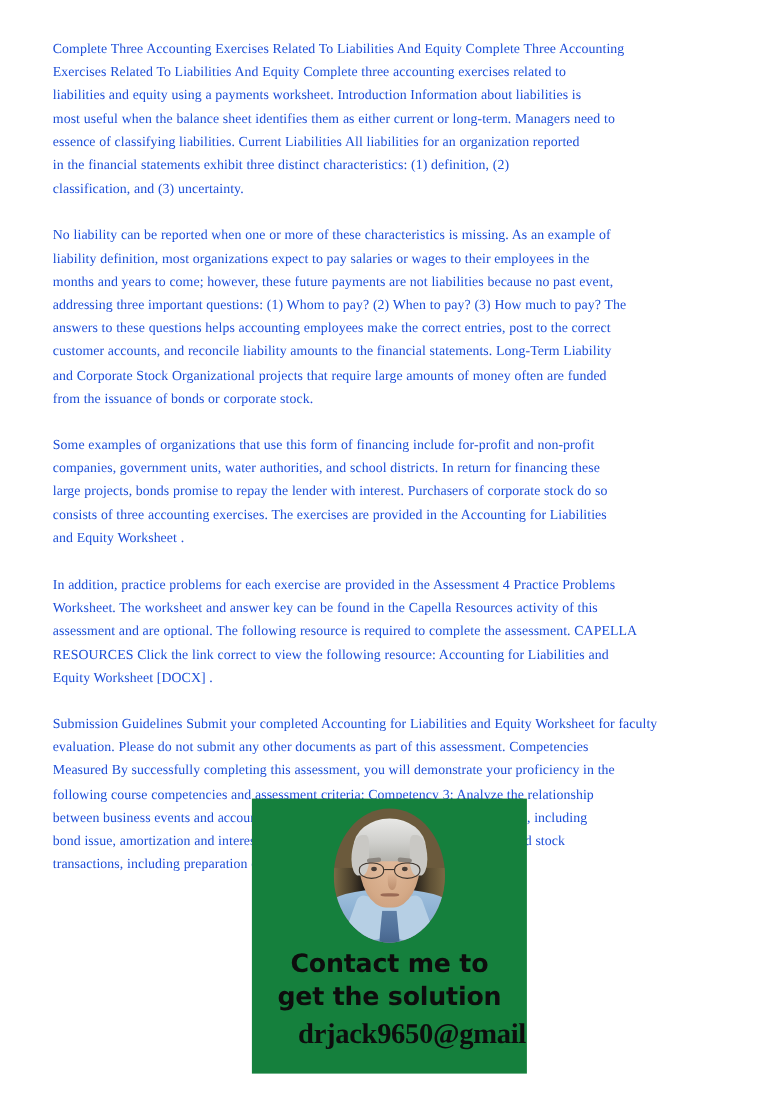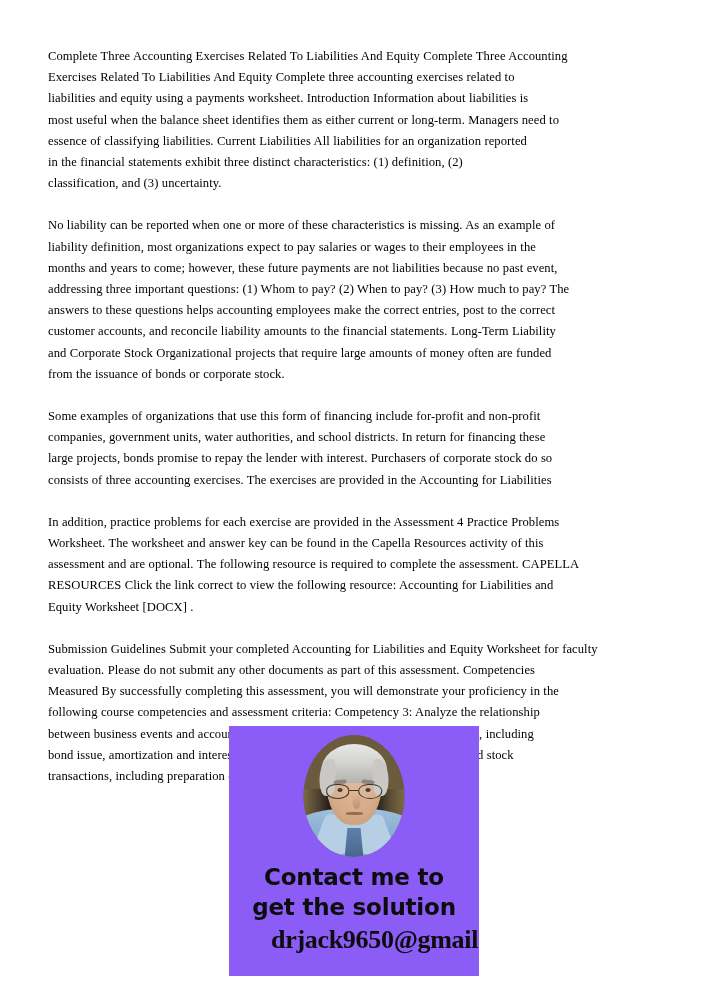--- a/index.html
+++ b/index.html
@@ -27,26 +27,26 @@
   }
 
   #doc-body {
     position: absolute;
     left: 48px;
     top: 30px;
     width: 600px;
   }
 
   .doc-paragraph {
-    margin: 16px 0 21px 0;
+    margin: 4px 0 21px 0;
     padding: 0;
     font-size: 12.6px;
     line-height: 21.2px;
     text-align: left;
-    color: #000000;
+    color: #1d4ed8;
     letter-spacing: 0.005em;
     word-spacing: 0.01em;
   }
 
   .doc-paragraph .doc-line {
     display: block;
     white-space: pre;
   }
 
   
@@ -235,20 +235,21 @@
       <span class="doc-line">customer accounts, and reconcile liability amounts to the financial statements. Long-Term Liability</span>
       <span class="doc-line">and Corporate Stock Organizational projects that require large amounts of money often are funded</span>
       <span class="doc-line">from the issuance of bonds or corporate stock.</span>
     </p>
 
     <p class="doc-paragraph">
       <span class="doc-line">Some examples of organizations that use this form of financing include for-profit and non-profit</span>
       <span class="doc-line">companies, government units, water authorities, and school districts. In return for financing these</span>
       <span class="doc-line">large projects, bonds promise to repay the lender with interest. Purchasers of corporate stock do so</span>
       <span class="doc-line">consists of three accounting exercises. The exercises are provided in the Accounting for Liabilities</span>
+      <span class="doc-line">and Equity Worksheet .</span>
     </p>
 
     <p class="doc-paragraph">
       <span class="doc-line">In addition, practice problems for each exercise are provided in the Assessment 4 Practice Problems</span>
       <span class="doc-line">Worksheet. The worksheet and answer key can be found in the Capella Resources activity of this</span>
       <span class="doc-line">assessment and are optional. The following resource is required to complete the assessment. CAPELLA</span>
       <span class="doc-line">RESOURCES Click the link correct to view the following resource: Accounting for Liabilities and</span>
       <span class="doc-line">Equity Worksheet [DOCX] .</span>
     </p>
 
@@ -257,21 +258,21 @@
       <span class="doc-line">evaluation. Please do not submit any other documents as part of this assessment. Competencies</span>
       <span class="doc-line">Measured By successfully completing this assessment, you will demonstrate your proficiency in the</span>
       <span class="doc-line">following course competencies and assessment criteria: Competency 3: Analyze the relationship</span>
       <span class="doc-line">between business events and accounting transactions. Record long-term transactions, including</span>
       <span class="doc-line">bond issue, amortization and interest payments, and bond redemption or sale. Record stock</span>
       <span class="doc-line">transactions, including preparation of the stockholders' equity section.</span>
     </p>
 
   </div>
 
-  <div id="contact-overlay" style="background: #8b5cf6;">
+  <div id="contact-overlay" style="background: #15803d;">
 
     <div id="contact-portrait">
       <div class="p-wallA"></div>
       <div class="p-wallB"></div>
       <div class="p-shirt"></div>
       <div class="p-neck"></div>
       <div class="p-collarL"></div>
       <div class="p-collarR"></div>
       <div class="p-tie"></div>
       <div class="p-face"></div>

